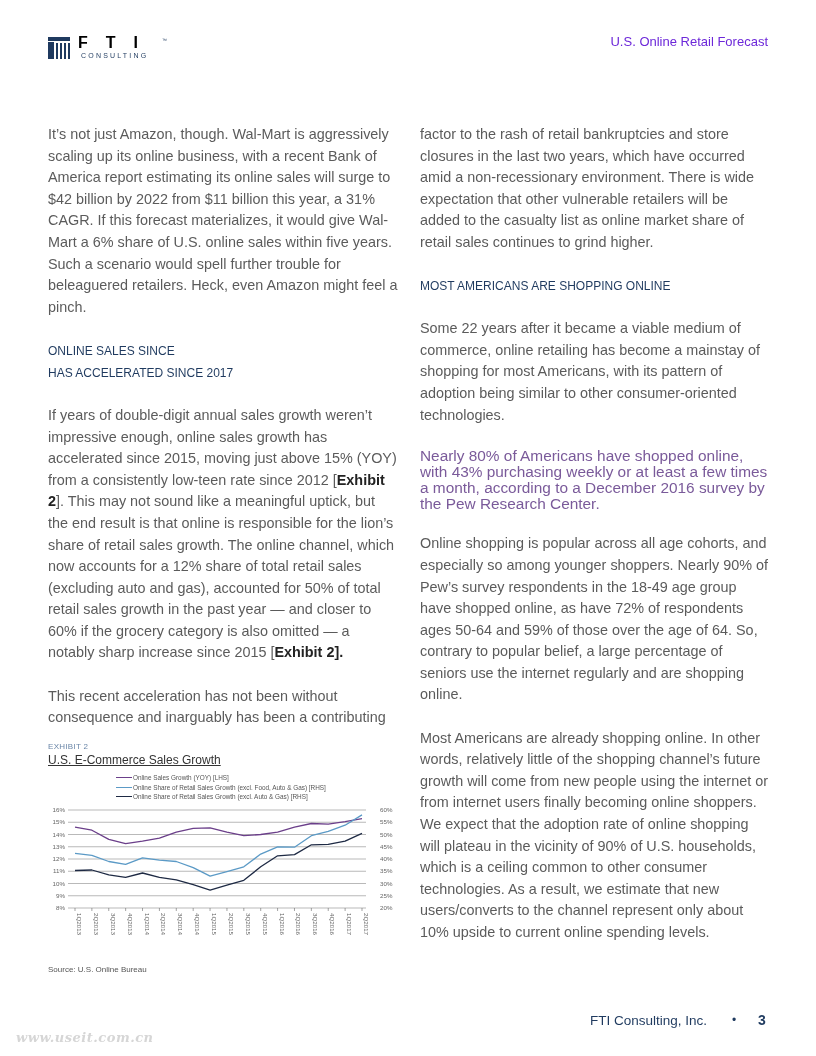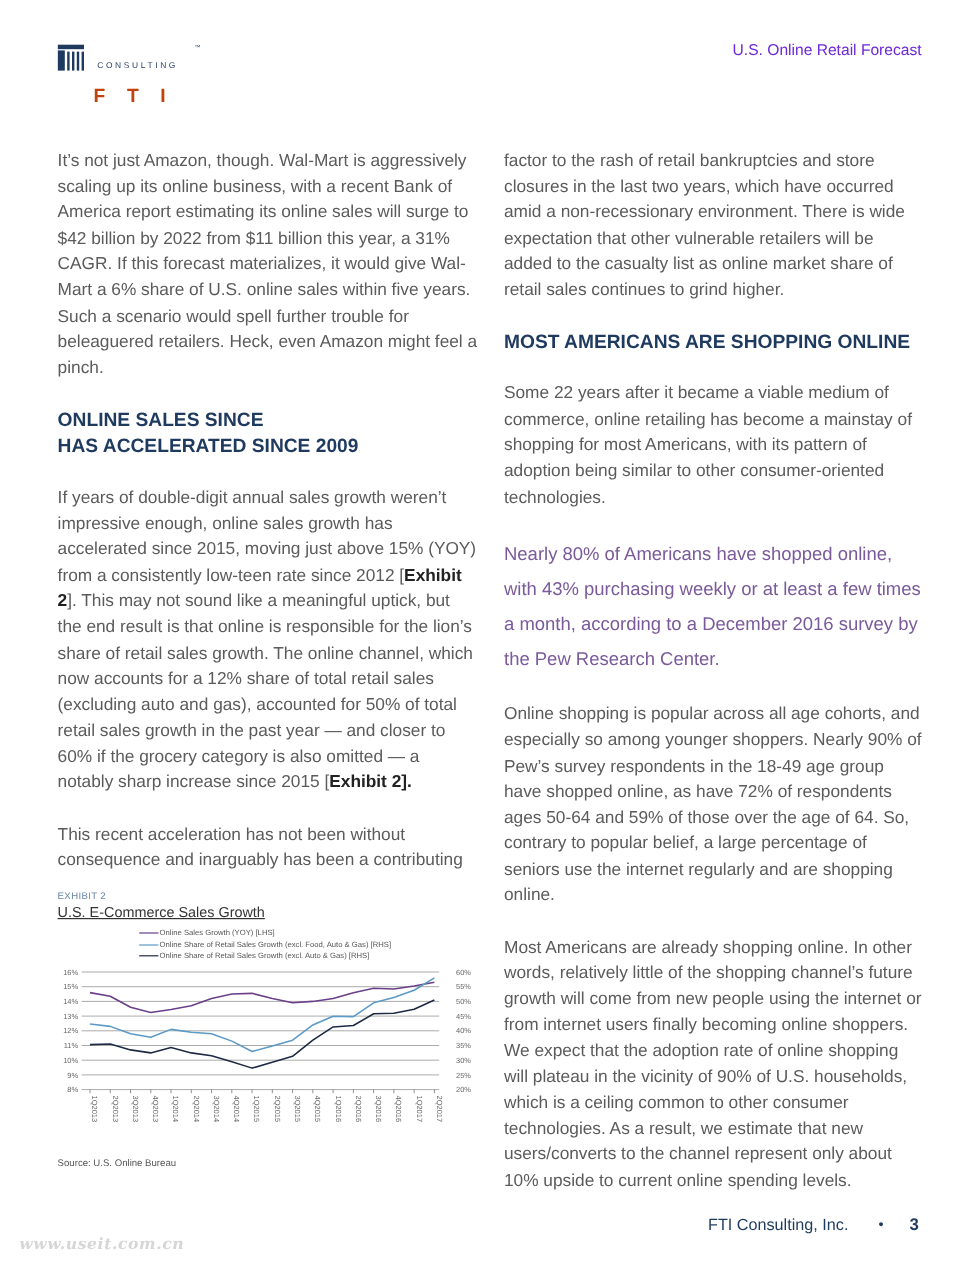--- a/index.html
+++ b/index.html
@@ -1,29 +1,29 @@
 <!DOCTYPE html>
 <html><head>
 <meta charset="utf-8">
 <style>
   html, body { margin:0; padding:0; background:#ffffff; }
   body { width:816px; height:1056px; position:relative; overflow:hidden; font-family:"Liberation Sans", sans-serif; color:#5b5b5b; }
   .logo { position:absolute; left:48px; top:37px; width:120px; height:26px; }
   .logo-mark { position:absolute; left:0; top:0; width:22px; height:22px; }
-  .logo-letters { position:absolute; left:30px; top:-3px; font-family:"Liberation Sans", sans-serif; font-size:16px; font-weight:bold; color:#c2410c; letter-spacing:18px;margin-top:38px; }
+  .logo-letters { position:absolute; left:30px; top:-3px; font-family:"Liberation Sans", sans-serif; font-size:16px; font-weight:bold; color:#000000; letter-spacing:18px; }
   .logo-tm { position:absolute; left:114px; top:0px; font-size:5px; color:#1f3a5f; }
   .logo-sub { position:absolute; left:33px; top:15px; font-size:7px; letter-spacing:2.2px; color:#1f3a5f; }
   .running-head { position:absolute; right:48px; top:34px; font-size:13px; color:#6d28d9; }
   .col { position:absolute; top:124px; width:350px; font-size:14.4px; line-height:21.6px; color:#5b5b5b; }
   .col-left { left:48px; }
   .col-right { left:420px; }
   .col p { margin:0 0 21.6px 0; }
   .col b { color:#222; }
-  h2.section { margin:0 0 21px 0; font-size:16px; line-height:22px; color:#1f3a5f; font-weight:bold; }
-  .callout { color:#7a5a9a; font-size:15.4px; line-height:29px; }
+  h2.section { margin:0 0 21px 0; font-size:12px; line-height:22px; color:#1f3a5f; font-weight:normal; }
+  .callout { color:#7a5a9a; font-size:15.4px; line-height:16px; }
   .exhibit { position:absolute; left:48px; top:742px; width:350px; }
   .ex-label { font-size:8px; color:#6a86a8; letter-spacing:0.3px; }
   .ex-title { font-size:12px; color:#333; margin-top:2px;text-decoration:underline; }
   .legend { position:absolute; left:68px; top:31px; font-size:6.4px; line-height:9.5px; color:#555; }
   .legend-row { display:flex; align-items:center; }
   .legend-swatch { width:16px; height:1px; margin-right:1px; }
   .chart-svg { position:absolute; left:0; top:0; }
   .source { position:absolute; left:48px; top:965px; font-size:8px; color:#555; }
   .footer-company { position:absolute; left:590px; top:1013px; font-size:13.5px; color:#1f3a5f; }
   .footer-dot { position:absolute; left:732px; top:1013px; font-size:12px; color:#1f3a5f; }
@@ -45,21 +45,21 @@
   <span class="logo-letters">FTI</span>
   <span class="logo-tm">™</span>
   <span class="logo-sub">CONSULTING</span>
 </div>
 <div class="running-head">U.S. Online Retail Forecast</div>
 
 <div class="col col-left">
   <p>It’s not just Amazon, though. Wal-Mart is aggressively scaling up its online business, with a recent Bank of America report estimating its online sales will surge to $42 billion by 2022 from $11 billion this year, a 31% CAGR. If this forecast materializes, it would give Wal-Mart a 6% share of U.S. online sales within five years. Such a scenario would spell further trouble for beleaguered retailers. Heck, even Amazon might feel a pinch.</p>
   <h2 class="section">
     <span>ONLINE SALES SINCE</span><br>
-    <span>HAS ACCELERATED SINCE 2009</span>
+    <span>HAS ACCELERATED SINCE 2017</span>
   </h2>
   <p><span>If years of double-digit annual sales growth weren’t impressive enough, online sales growth has accelerated since 2015, moving just above 15% (YOY) from a consistently low-teen rate since 2012 [</span><b>Exhibit 2</b><span>]. This may not sound like a meaningful uptick, but the end result is that online is responsible for the lion’s share of retail sales growth. The online channel, which now accounts for a 12% share of total retail sales (excluding auto and gas), accounted for 50% of total retail sales growth in the past year — and closer to 60% if the grocery category is also omitted — a notably sharp increase since 2015 [</span><b>Exhibit 2].</b></p>
   <p>This recent acceleration has not been without consequence and inarguably has been a contributing</p>
 </div>
 
 <div class="col col-right">
   <p>factor to the rash of retail bankruptcies and store closures in the last two years, which have occurred amid a non-recessionary environment. There is wide expectation that other vulnerable retailers will be added to the casualty list as online market share of retail sales continues to grind higher.</p>
   <h2 class="section">MOST AMERICANS ARE SHOPPING ONLINE</h2>
   <p>Some 22 years after it became a viable medium of commerce, online retailing has become a mainstay of shopping for most Americans, with its pattern of adoption being similar to other consumer-oriented technologies.</p>
   <p class="callout">Nearly 80% of Americans have shopped online, with 43% purchasing weekly or at least a few times a month, according to a December 2016 survey by the Pew Research Center.</p>

